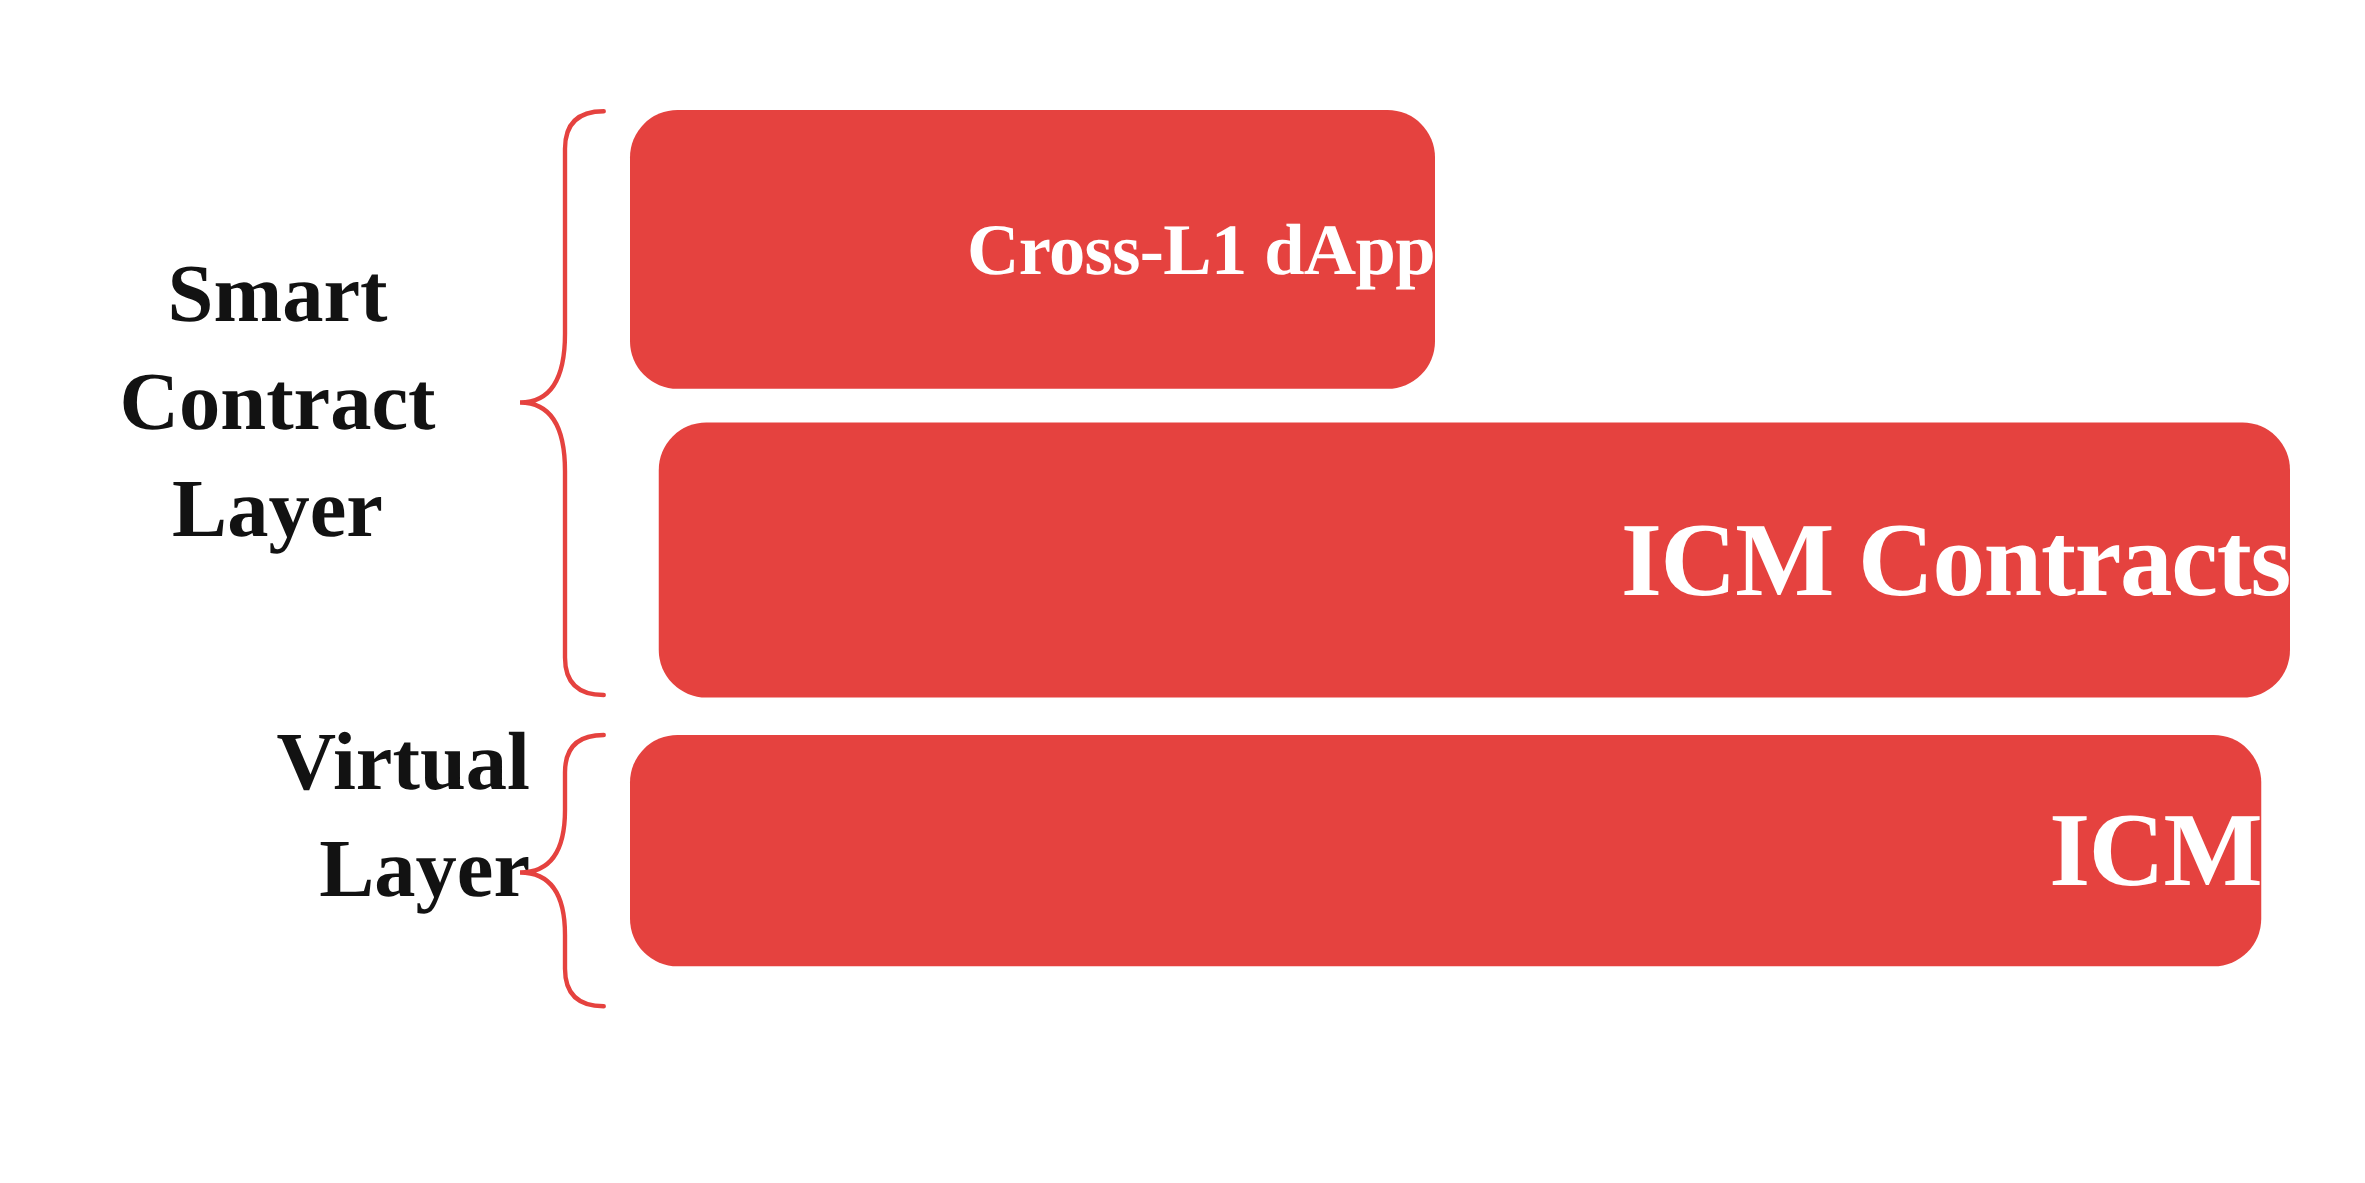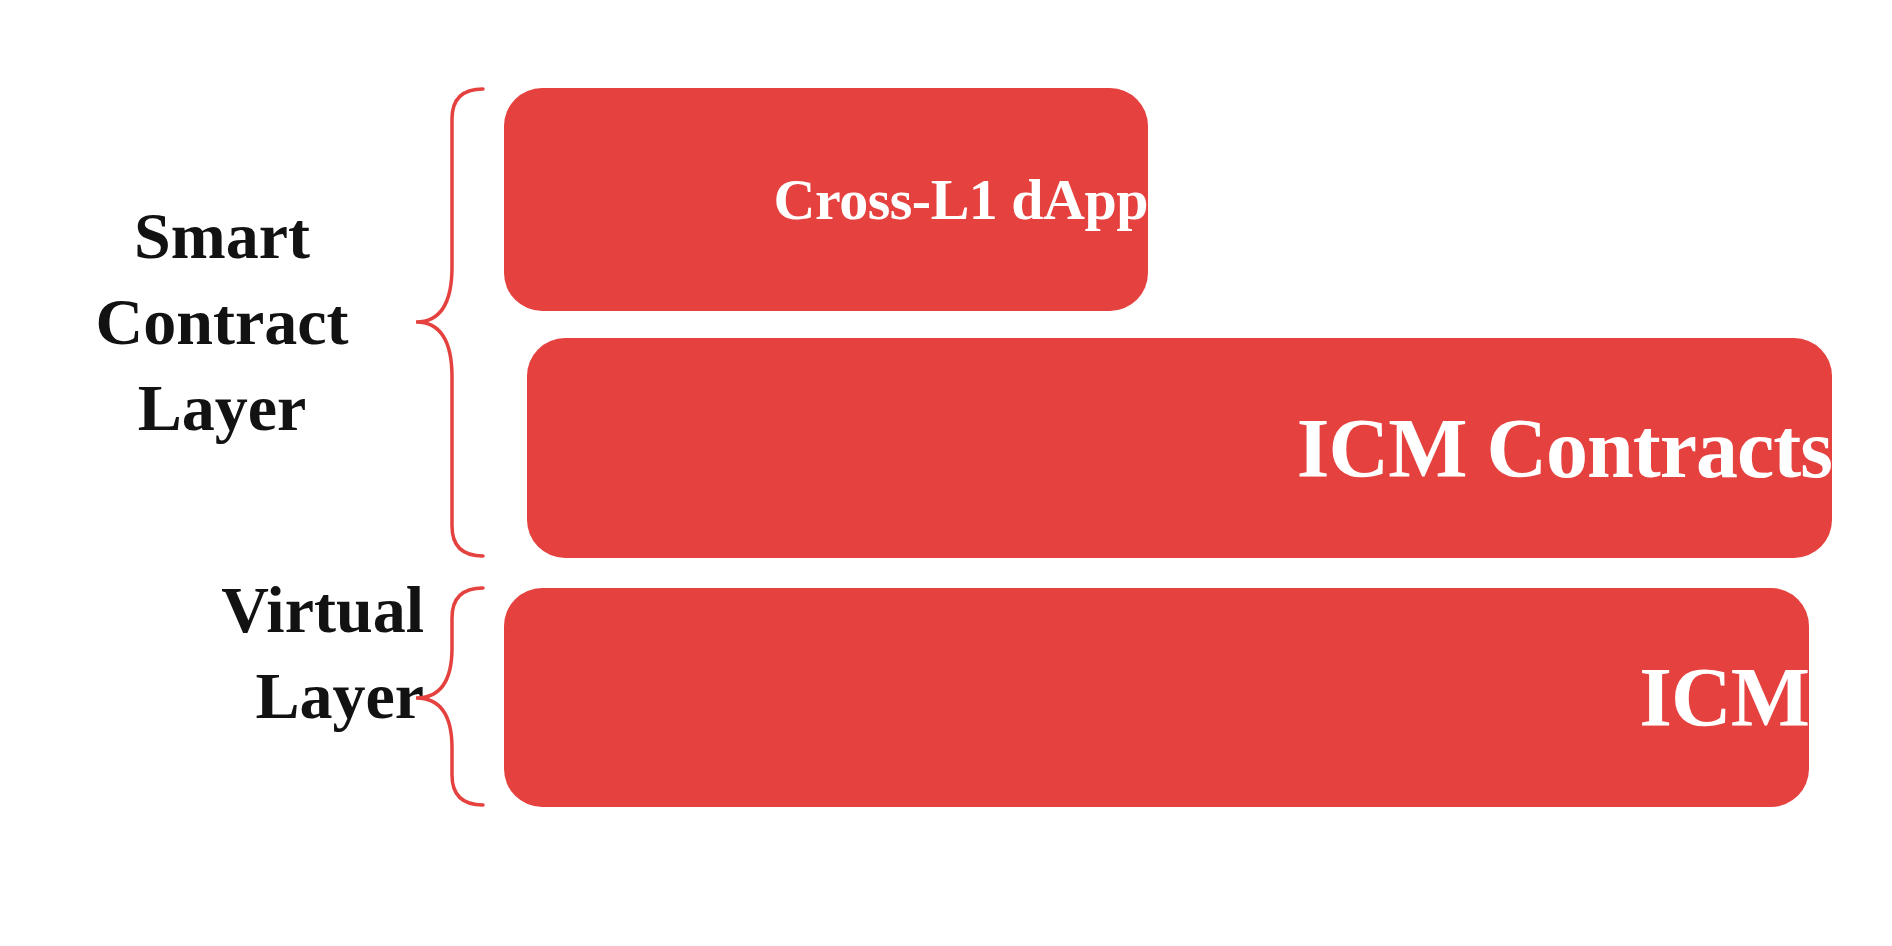--- a/index.html
+++ b/index.html
@@ -50,21 +50,21 @@
     border-radius: 38px;
     display: flex;
     align-items: center;
     justify-content: flex-end;
     color: var(--boxtext, #ffffff);
     font-weight: 700;
   }
   #box-cross-l1-dapp { left: 504px;  top: 88px;  width: 644px;  height: 223px; font-size: 58px; letter-spacing: -0.5px; }
   #box-ictt          { left: 1165px; top: 88px;  width: 644px;  height: 223px; font-size: 84px; letter-spacing: -1px; }
   #box-icm-contracts { left: 492px;  top: 338px; width: 1305px; height: 220px; font-size: 84px; letter-spacing: -1px; margin-left: 35px; }
-  #box-icm           { left: 504px;  top: 588px; width: 1305px; height: 219px; font-size: 84px; letter-spacing: -1px; }
+  #box-icm           { left: 504px;  top: 588px; width: 1305px; height: 185px; font-size: 84px; letter-spacing: -1px; }
 </style>
 </head>
 <body>
 
 <div class="canvas">
 
   <div class="layer-label" id="label-smart">
     <span class="line">Smart</span>
     <span class="line">Contract</span>
     <span class="line">Layer</span>

